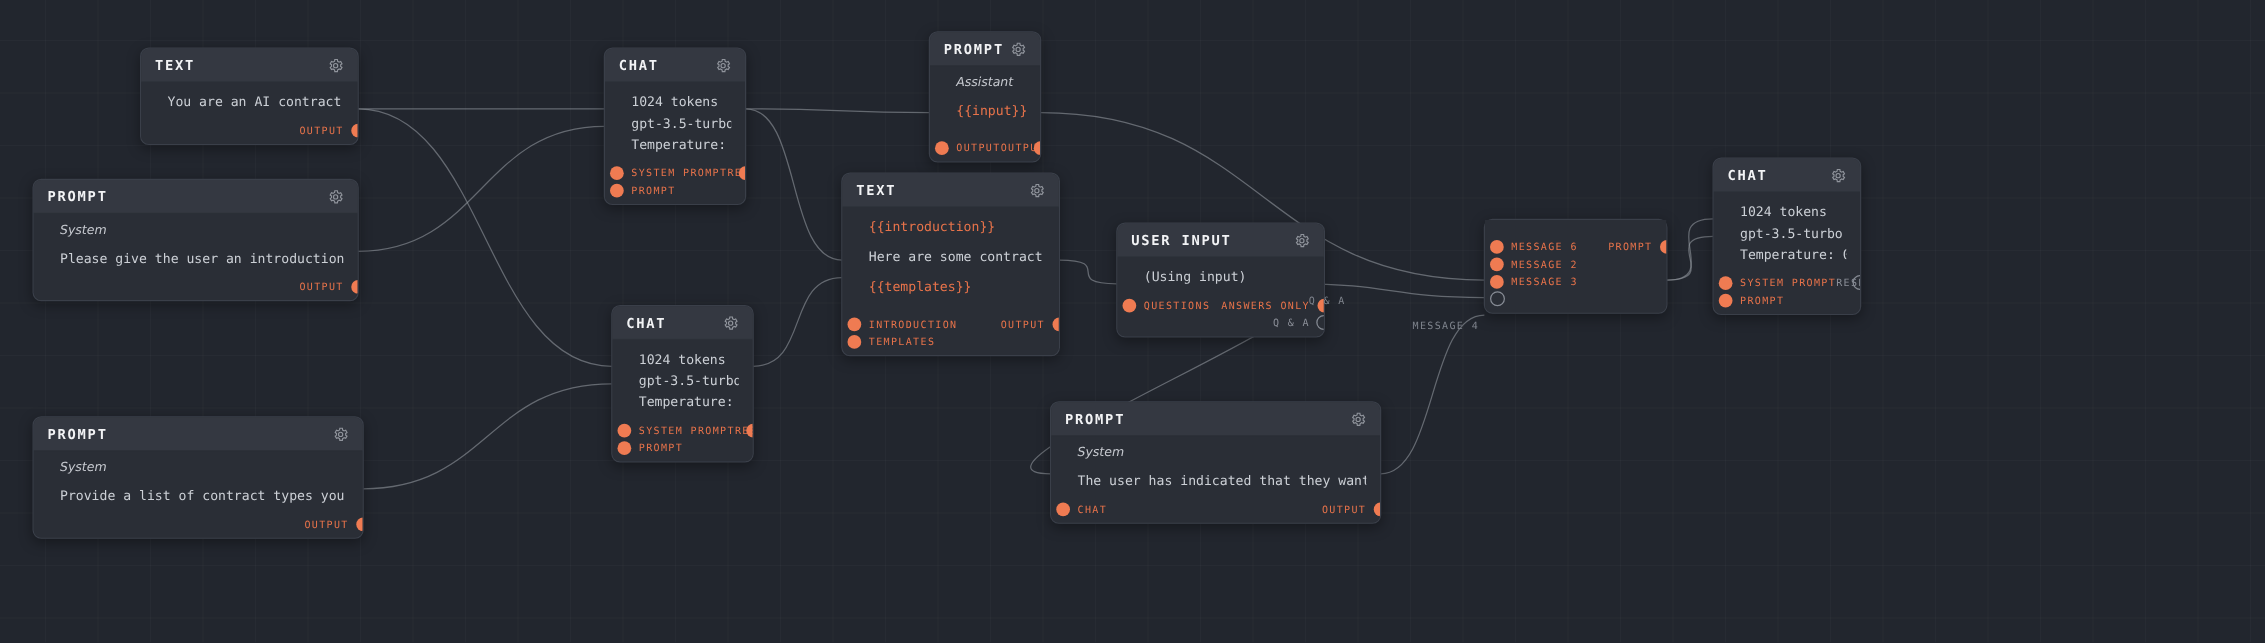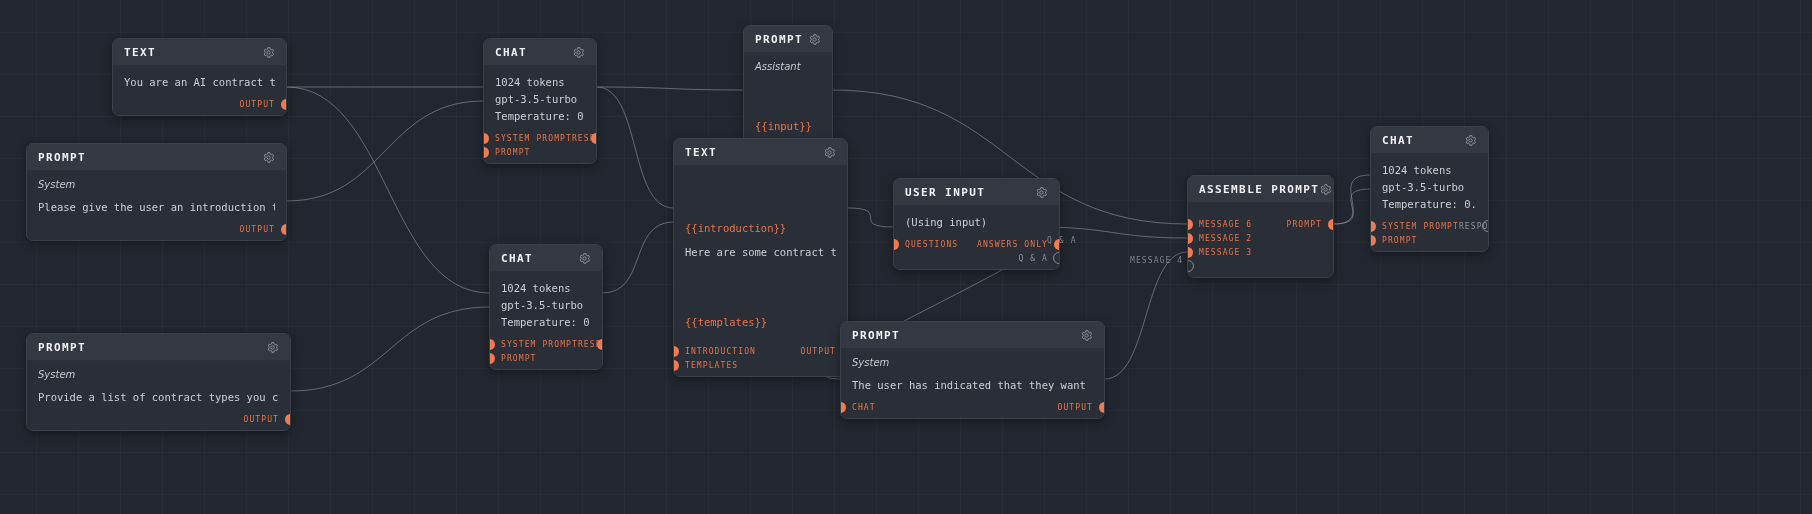--- a/index.html
+++ b/index.html
@@ -42,41 +42,41 @@
     color: #f2f3f5;
     font-size: 11px;
     font-weight: bold;
     letter-spacing: 1.4px;
     white-space: nowrap;
   }
   .gear { width: 13px; height: 13px; flex: 0 0 auto; opacity: .62; }
   .gear svg { display: block; }
   .node-body {
     position: relative;
-    padding: 8px 11px 4px 11px;
+    padding: 8px 11px 4px 21px;
     background: #2a2e36;
     border-radius: 0 0 6px 6px;
     overflow: hidden;
   }
   .role {
     color: #c7cad0;
     font-style: italic;
     font-size: 10px;
     font-family: "DejaVu Sans", sans-serif;
     margin-bottom: 9px;
     white-space: nowrap;
   }
   .body-line {
     color: #ccd0d6;
     font-size: 10.5px;
     line-height: 17px;
     white-space: nowrap;
     overflow: hidden;
   }
-  .tmpl { color: #e8734a; font-size: 10.5px; line-height: 17px; white-space: nowrap; margin-top: 46px; }
+  .tmpl { color: #e8734a; font-size: 10.5px; line-height: 17px; white-space: nowrap; }
   .spacer { height: 7px; }
 
   .ports { position: relative; margin-top: 6px; }
   .port-row {
     position: relative;
     height: 14px;
     display: flex; align-items: center; text-align: center;
   }
   .port-label {
     font-size: 8px;
@@ -344,29 +344,20 @@
             <div class="port-row split">
               <span class="dot left"></span>
               <span class="port-label">CHAT</span>
               <span class="port-label">OUTPUT</span>
               <span class="dot right"></span>
             </div>
           </div>
         </div>
       </div>
       <div class="node" style="left: 1187px; top: 175px; width: 147px;">
-        <div class="node-header">
-          <span class="node-title">ASSEMBLE PROMPT</span>
-          <span class="gear">
-            <svg viewBox="0 0 24 24" width="13" height="13" fill="none" stroke="#c9cdd4" stroke-width="1.7">
-              <circle cx="12" cy="12" r="3.1"></circle>
-              <path d="M19.4 13.2a7.6 7.6 0 000-2.4l2-1.5-1.9-3.3-2.4.9a7.5 7.5 0 00-2.1-1.2L14.6 3h-3.8l-.4 2.6a7.5 7.5 0 00-2.1 1.2l-2.4-.9L4 9.2l2 1.5a7.6 7.6 0 000 2.4l-2 1.5 1.9 3.3 2.4-.9a7.5 7.5 0 002.1 1.2l.4 2.6h3.8l.4-2.6a7.5 7.5 0 002.1-1.2l2.4.9 1.9-3.3z"></path>
-            </svg>
-          </span>
-        </div>
         <div class="node-body">
           <div class="ports">
             <div class="port-row split">
               <span class="dot left"></span>
               <span class="port-label">MESSAGE 6</span>
               <span class="port-label">PROMPT</span>
               <span class="dot right"></span>
             </div>
             <div class="port-row">
               <span class="dot left"></span>

